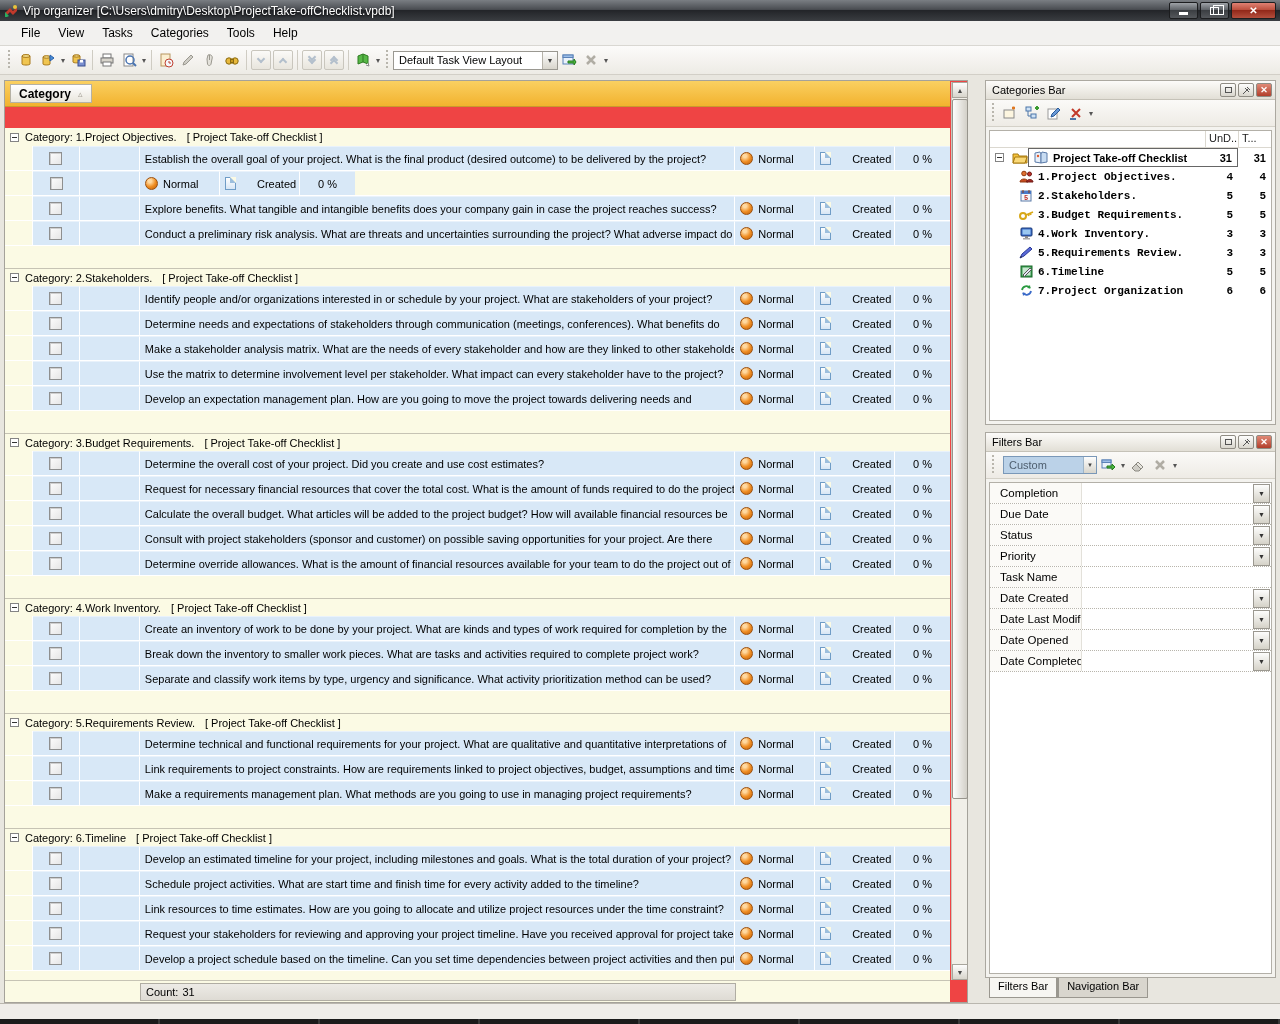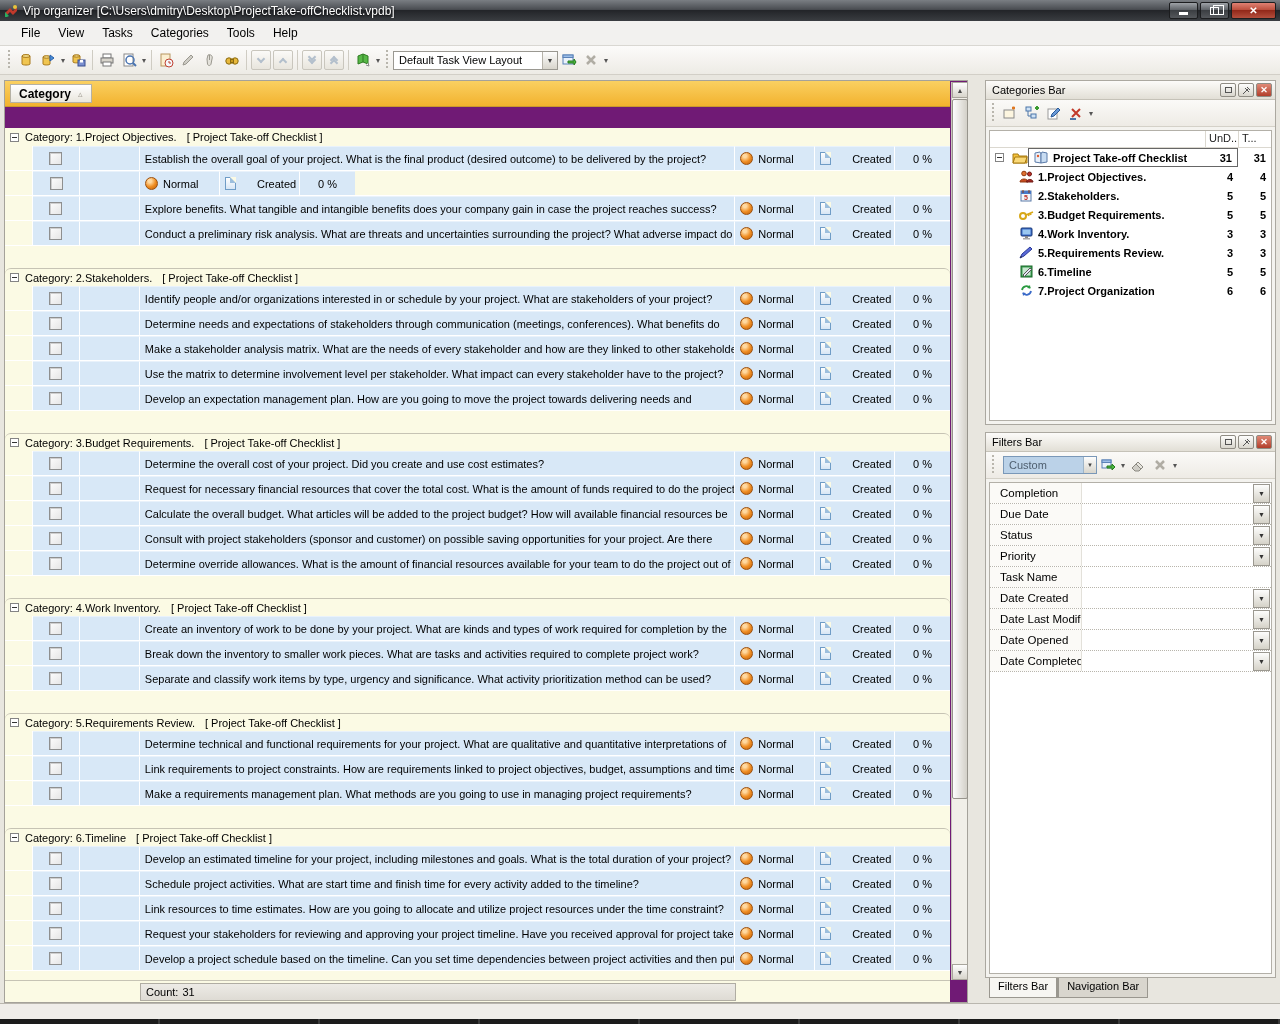--- a/index.html
+++ b/index.html
@@ -28,32 +28,32 @@
   .tbtn{width:22px;height:22px;display:flex;align-items:center;justify-content:center;border:1px solid transparent;border-radius:2px;}
   .tsep{width:1px;height:20px;background:#CFCCC3;margin:0 3px;}
   .dd{font-size:8px;color:#555;margin:0 2px;}
   .combo{width:165px;height:19px;background:#fff;border:1px solid #9A9891;display:flex;align-items:center;font-size:11px;padding-left:5px;position:relative;}
   .combo .cdd{position:absolute;right:0;top:0;width:15px;height:17px;background:linear-gradient(#FDFDFD,#D8D5CC);border-left:1px solid #B5B2A9;display:flex;align-items:center;justify-content:center;font-size:7px;color:#444;}
   .chvd{display:inline-block;width:6px;height:6px;border-left:2px solid #B3BFCC;border-bottom:2px solid #B3BFCC;transform:rotate(-45deg);margin-top:-3px;}
   .chvu{display:inline-block;width:6px;height:6px;border-left:2px solid #B3BFCC;border-top:2px solid #B3BFCC;transform:rotate(45deg);margin-bottom:-3px;}
   .sqbtn{width:20px;height:20px;border:1px solid #C9C6BD;border-radius:2px;background:linear-gradient(#FBFAF8,#E8E5DD);display:flex;flex-direction:column;align-items:center;justify-content:center;margin:0 1px;}
 
   
-  .tasklist{position:absolute;left:4px;top:80px;width:964px;height:923px;background:#701a75;border:1px solid #A5A29A;}
+  .tasklist{position:absolute;left:4px;top:80px;width:964px;height:923px;background:#ef4444;border:1px solid #A5A29A;}
   .groupband{position:absolute;left:0;top:0;right:17px;height:26px;background:linear-gradient(#FAD061,#F2B22E);display:flex;align-items:center;padding-left:5px;border-bottom:1px solid #C9992F;}
   .groupbtn{height:19px;background:linear-gradient(#FFFFFF,#E9E6DD);border:1px solid #B5B1A4;display:flex;align-items:center;padding:0 8px;font-weight:bold;font-size:12px;gap:7px;}
   .groupbtn .tri{color:#A8A49A;font-size:9px;font-weight:normal;}
   .colhead{position:absolute;left:0;top:26px;right:17px;height:21px;display:flex;background:linear-gradient(#FFFFFF,#E3DFD3);border-bottom:1px solid #BDB9AD;margin-top:28px;}
   .hc{border-right:1px solid #C9C5B8;display:flex;align-items:center;justify-content:center;font-weight:bold;font-size:11px;position:relative;}
   .hc.done{width:75px;}.hc.info{width:60px;}.hc.name{width:596px;}.hc.pri{width:80px;}.hc.stat{width:80px;}.hc.comp{width:56px;border-right:none;}
   .fbtn{width:14px;height:14px;border:1px solid #9B9890;background:linear-gradient(#FDFDFC,#D5D2C8);display:flex;align-items:center;justify-content:center;font-size:7px;color:#333;margin-left:5px;}
   .infoicon{width:13px;height:13px;border-radius:50%;background:radial-gradient(circle at 35% 30%,#8FC2F0,#1D5FB0);border:1px solid #10458A;color:#fff;font-size:9px;font-weight:bold;display:flex;align-items:center;justify-content:center;margin-right:6px;font-family:"Liberation Serif",serif;}
 
   .listbody{position:absolute;left:0;top:47px;right:17px;bottom:22px;overflow:hidden;background:#FBFAE4;}
-  .ghead{height:18px;display:flex;align-items:center;border-top:1px solid #C6C3B4;font-size:11px;background:#FBFAE4;border-radius:6px;}
+  .ghead{height:18px;display:flex;align-items:center;border-top:1px solid #C6C3B4;font-size:11px;background:#FBFAE4;}
   .tgroup:first-child .ghead{border-top:none;}
   .exp{width:9px;height:9px;border:1px solid #848484;background:#fff;margin:0 6px 0 5px;position:relative;flex:none;}
   .exp:before{content:"";position:absolute;left:1px;top:3px;width:5px;height:1px;background:#333;}
   .ghead .gtag{margin-left:10px;}
   .gspacer{height:22px;}
   .trow{display:flex;height:25px;border-bottom:1px solid #FFF;}
   .trow>div{background:#D8E8F7;border-right:1px solid #FFF;border-top:1px solid #E9F2FB;display:flex;align-items:center;}
   .c-gut{width:28px;background:#FBFAE4 !important;border-top:none !important;}
   .c-done{width:47px;justify-content:center;}
   .c-info{width:60px;}
@@ -86,21 +86,21 @@
   .cat-panel{top:80px;height:345px;}
   .treewrap{position:absolute;left:3px;top:49px;right:3px;bottom:3px;background:#fff;border:1px solid #B3B0A8;}
   .treehead{height:17px;border-bottom:1px solid #DBD8D0;display:flex;font-size:11px;color:#222;}
   .treehead .thsp{flex:1;}
   .treehead .thc{width:33px;border-left:1px solid #DBD8D0;padding:1px 0 0 3px;overflow:hidden;white-space:nowrap;}
   .crow{display:flex;align-items:center;height:19px;font-weight:bold;font-size:11px;white-space:nowrap;}
   .crow .lbl{flex:1;overflow:hidden;padding-left:4px;}
   .crow .cnt{width:33px;text-align:right;padding-right:5px;flex:none;}
   .crow.root .rootbox{flex:1;display:flex;align-items:center;border:1px solid #666;background:#fff;height:19px;padding-left:2px;overflow:hidden;}
   .crow .ticon{width:16px;height:15px;flex:none;margin-left:2px;display:flex;align-items:center;justify-content:center;}
-  .crow.child{padding-left:26px;}
+  .crow.child{padding-left:26px;font-family:Liberation Mono, monospace;}
 
   .filt-panel{top:432px;height:546px;}
   .fcombo{width:94px;height:18px;background:#BBD2E8;border:1px solid #7A98B8;color:#4E5E6E;display:flex;align-items:center;padding-left:5px;position:relative;margin-left:4px;font-size:11px;}
   .fcombo .cdd{position:absolute;right:0;top:0;width:13px;height:16px;background:linear-gradient(#FDFDFD,#D8D5CC);border-left:1px solid #9FB5C8;display:flex;align-items:center;justify-content:center;font-size:6px;color:#444;}
   .fgrid{position:absolute;left:3px;top:49px;right:3px;bottom:3px;background:#fff;border:1px solid #B3B0A8;}
   .frow{height:21px;display:flex;align-items:center;border-bottom:1px dotted #B8B5AC;position:relative;}
   .frow .flbl{width:92px;padding-left:10px;border-right:1px solid #E3E1DA;overflow:hidden;white-space:nowrap;height:100%;display:flex;align-items:center;background:#FBFAF7;font-size:11.5px;}
   .frow .fval{flex:1;height:100%;background:#fff;}
   .frow .fdd{width:17px;height:19px;border:1px solid #9B9890;background:linear-gradient(#FDFDFC,#D5D2C8);display:flex;align-items:center;justify-content:center;font-size:7px;color:#333;margin-right:1px;}
 

